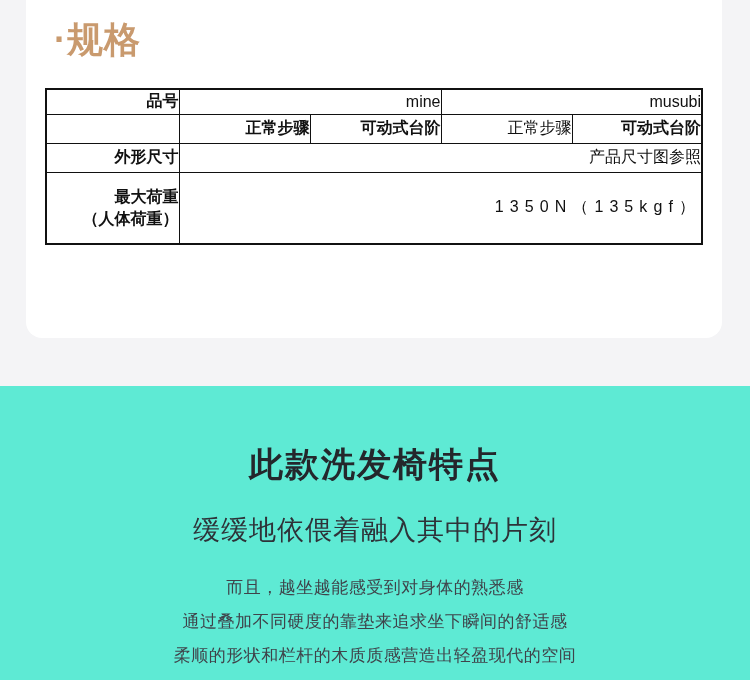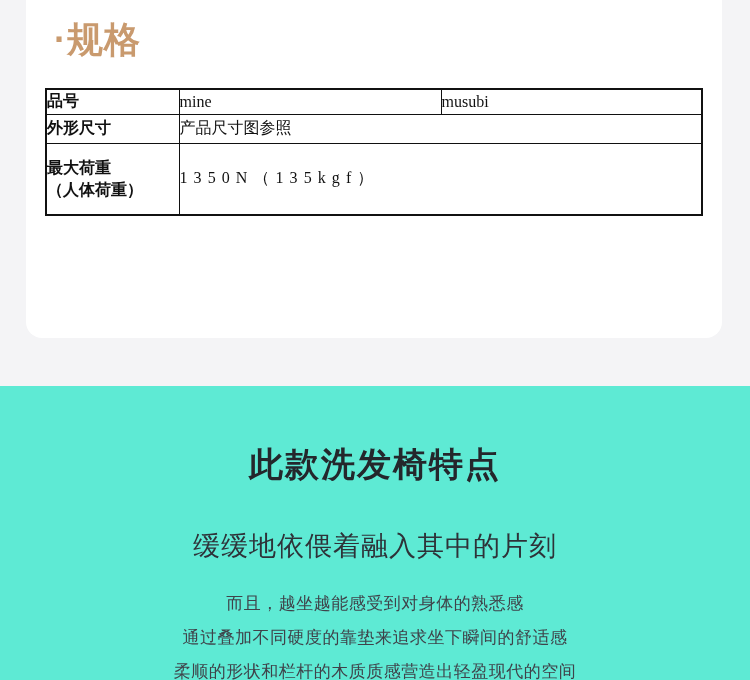--- a/index.html
+++ b/index.html
@@ -10,41 +10,41 @@
   .gray-bg { position:absolute; left:0; top:0; width:750px; height:386px; background:#f4f4f6; }
 
   .card { position:absolute; left:26px; top:0; width:696px; height:338px;
     background:#ffffff; border-radius:0 0 16px 16px; }
 
   .spec-title { position:absolute; left:28px; top:16px;
     font-size:36px; font-weight:700; color:#c99a6e; letter-spacing:1px; }
 
   table.spec { position:absolute; left:19px; top:88px; width:656px;
     border-collapse:collapse; table-layout:fixed; }
-  table.spec td { border:1px solid #111; text-align:left; vertical-align:middle;
-    font-size:16px; color:#111; padding:0;font-family:Liberation Serif, serif; }
+  table.spec td { border:1px solid #111; text-align:right; vertical-align:middle;
+    font-size:16px; color:#111; padding:0; }
   table.spec { border:2px solid #111; }
   .r1 td { height:25px; }
   .r2 td { height:29px; }
   .r3 td { height:29px; }
   .r4 td { height:30px; }
   .r5 td { height:29px; }
   .r6 td { height:72px; }
   td.bold { font-weight:700; }
   td.latin { font-size:17px; font-weight:400; }
   td.gray { color:#3e434c; font-weight:400; }
   td.num { letter-spacing:0.45em; font-size:16px; }
   td.num-wide { letter-spacing:0.38em; font-size:17px; }
   .two-line { line-height:22px; font-weight:700; }
 
   .features { position:absolute; left:0; top:386px; width:750px; height:294px;
     background:#5eead4; text-align:center; }
   .feat-heading { margin-top:56px; font-size:34px; font-weight:700; color:#24272c;
     letter-spacing:2px; }
-  .feat-subheading { margin-top:40px; font-size:27px; font-weight:500; color:#2e3238;
+  .feat-subheading { margin-top:24px; font-size:27px; font-weight:500; color:#2e3238;
     letter-spacing:1px;text-align:center; }
   .feat-lines { margin-top:23px; }
   .feat-line { font-size:17px; color:#3f434a; line-height:34px; letter-spacing:0.5px; }
 </style>
 </head>
 <body>
 
 <div class="stage">
   <div class="gray-bg"></div>
 
@@ -57,20 +57,27 @@
           <col style="width:131px">
           <col style="width:131px">
           <col style="width:131px">
           <col style="width:130px">
       </colgroup>
       <tbody>
         <tr class="r1">
           <td class="bold">品号</td>
           <td class="latin" colspan="2">mine</td>
           <td class="latin" colspan="2">musubi</td>
+        </tr>
+        <tr class="r2">
+          <td></td>
+          <td class="bold">正常步骤</td>
+          <td class="bold">可动式台阶</td>
+          <td class="gray">正常步骤</td>
+          <td class="bold">可动式台阶</td>
         </tr>
         <tr class="r5">
           <td class="bold">外形尺寸</td>
           <td colspan="4">产品尺寸图参照</td>
         </tr>
         <tr class="r6">
           <td>
             <div class="two-line">
               <div>最大荷重</div>
               <div>（人体荷重）</div>

